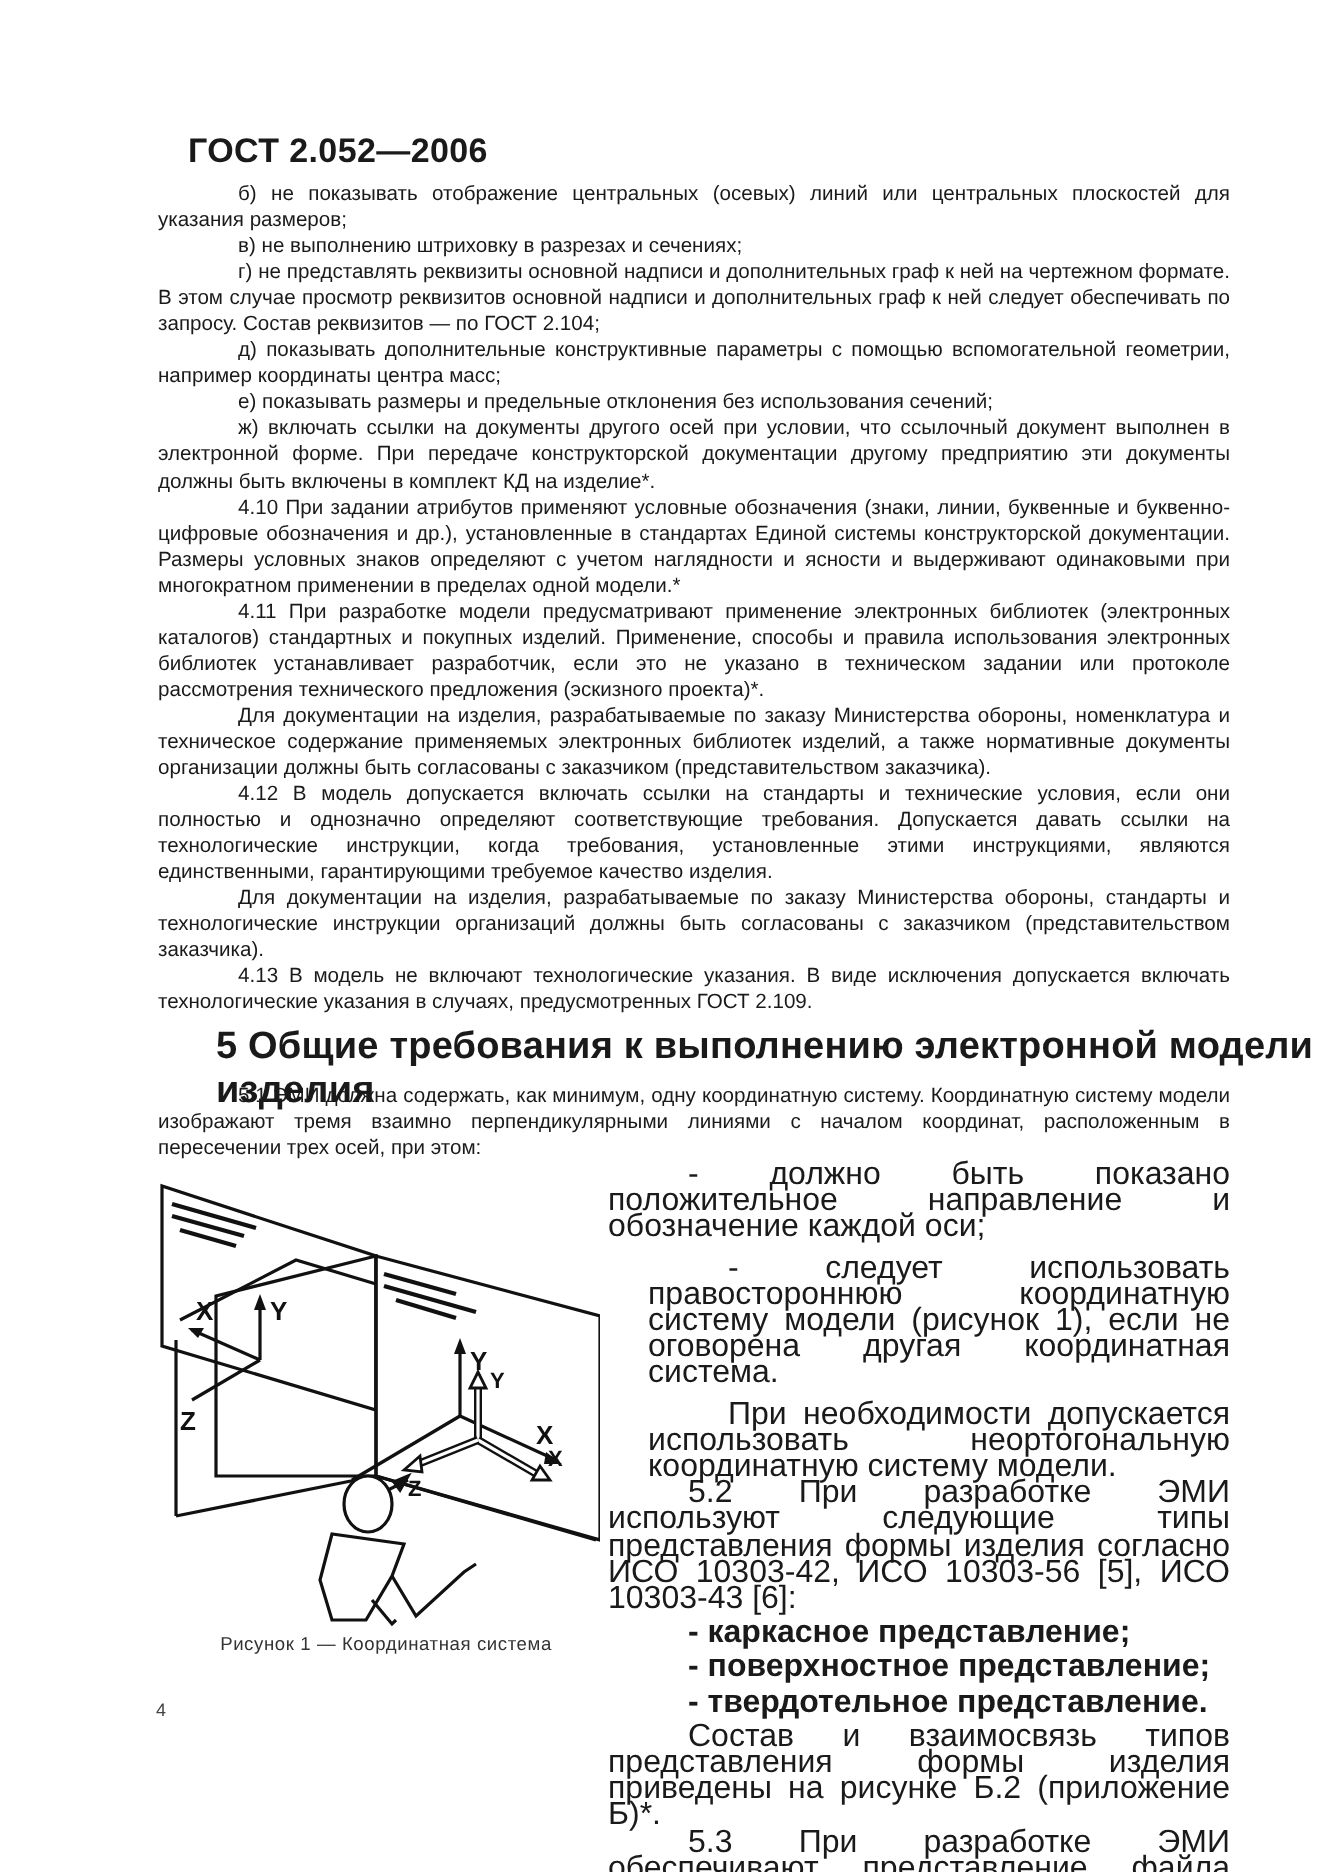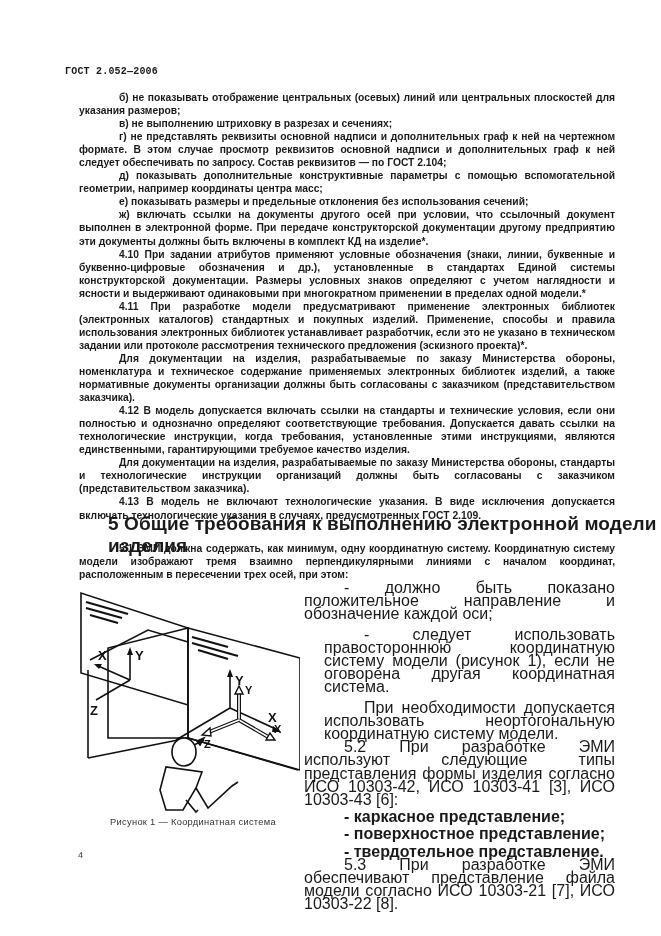--- a/index.html
+++ b/index.html
@@ -1,19 +1,19 @@
 <!DOCTYPE html>
 <html><head>
 <meta charset="utf-8">
 <style>
   html,body{margin:0;padding:0;background:#fff;}
   body{width:661px;height:936px;position:relative;overflow:hidden;font-family:"Liberation Sans",sans-serif;color:#1a1a1a;}
-  .hdr{position:absolute;left:65px;top:66px;font-size:10px;font-weight:bold;letter-spacing:0.2px;font-family:Liberation Mono, monospace;}
+  .hdr{position:absolute;left:94px;top:66px;font-size:17px;font-weight:bold;letter-spacing:0.2px;}
   .col{position:absolute;left:79px;width:536px;font-size:10.3px;line-height:13.05px;text-align:justify;}
-  .col p{margin:0;text-indent:40px;font-weight:bold;}
+  .col p{margin:0;text-indent:40px;}
   .col p.last{text-align-last:left;}
   #main{top:91px;}
   .h5{position:absolute;left:108px;top:513px;font-size:19px;font-weight:bold;letter-spacing:0.1px;}
   #intro{top:542px;}
   #right{position:absolute;left:304px;top:581px;width:311px;font-size:16px;line-height:13.2px;text-align:justify;}
   #right p{margin:0;text-indent:40px;}
   #right p.gap{margin-top:7px;margin-left:20px;}
   #right p.lastl{text-align-last:left;font-weight:bold;}
   #right p.dash{margin-top:4px;}
   .fig{position:absolute;left:78px;top:590px;width:222px;height:225px;}
@@ -43,24 +43,25 @@
 <div class="h5">5  Общие требования к выполнению электронной модели изделия</div>
 
 <div class="col" id="intro">
   <p>5.1  ЭМИ должна содержать, как минимум, одну координатную систему. Координатную систему модели изображают тремя взаимно перпендикулярными линиями с началом координат, расположенным в пересечении трех осей, при этом:</p>
 </div>
 
 <div id="right">
   <p>-  должно быть показано положительное направление и обозначение каждой оси;</p>
   <p class="gap">-  следует использовать правостороннюю координатную систему модели (рисунок 1), если не оговорена другая координатная система.</p>
   <p class="gap">При необходимости допускается использовать неортогональную координатную систему модели.</p>
-  <p>5.2  При разработке ЭМИ используют следующие типы представления формы изделия согласно ИСО 10303-42, ИСО 10303-41 [3], ИСО 10303-43 [6]:</p>
+  <p>5.2  При разработке ЭМИ используют следующие типы представления формы изделия согласно ИСО 10303-42, ИСО 10303-56 [5], ИСО 10303-43 [6]:</p>
   <p class="dash lastl">-  каркасное представление;</p>
   <p class="dash lastl">-  поверхностное представление;</p>
   <p class="dash lastl">-  твердотельное представление.</p>
+  <p class="dash">Состав и взаимосвязь типов представления формы изделия приведены на рисунке Б.2 (приложение Б)*.</p>
   <p>5.3  При разработке ЭМИ обеспечивают представление файла модели согласно ИСО 10303-21 [7], ИСО 10303-22 [8].</p>
 </div>
 
 <svg class="fig" viewBox="0 0 222 225">
   <g fill="none" stroke="#111" stroke-width="1.6">
 
     <polygon points="3,3 3,83 110,115 110,38" fill="#fff"></polygon>
 
     <polygon points="110,38 110,148 222,180 222,68" fill="#fff"></polygon>
 

